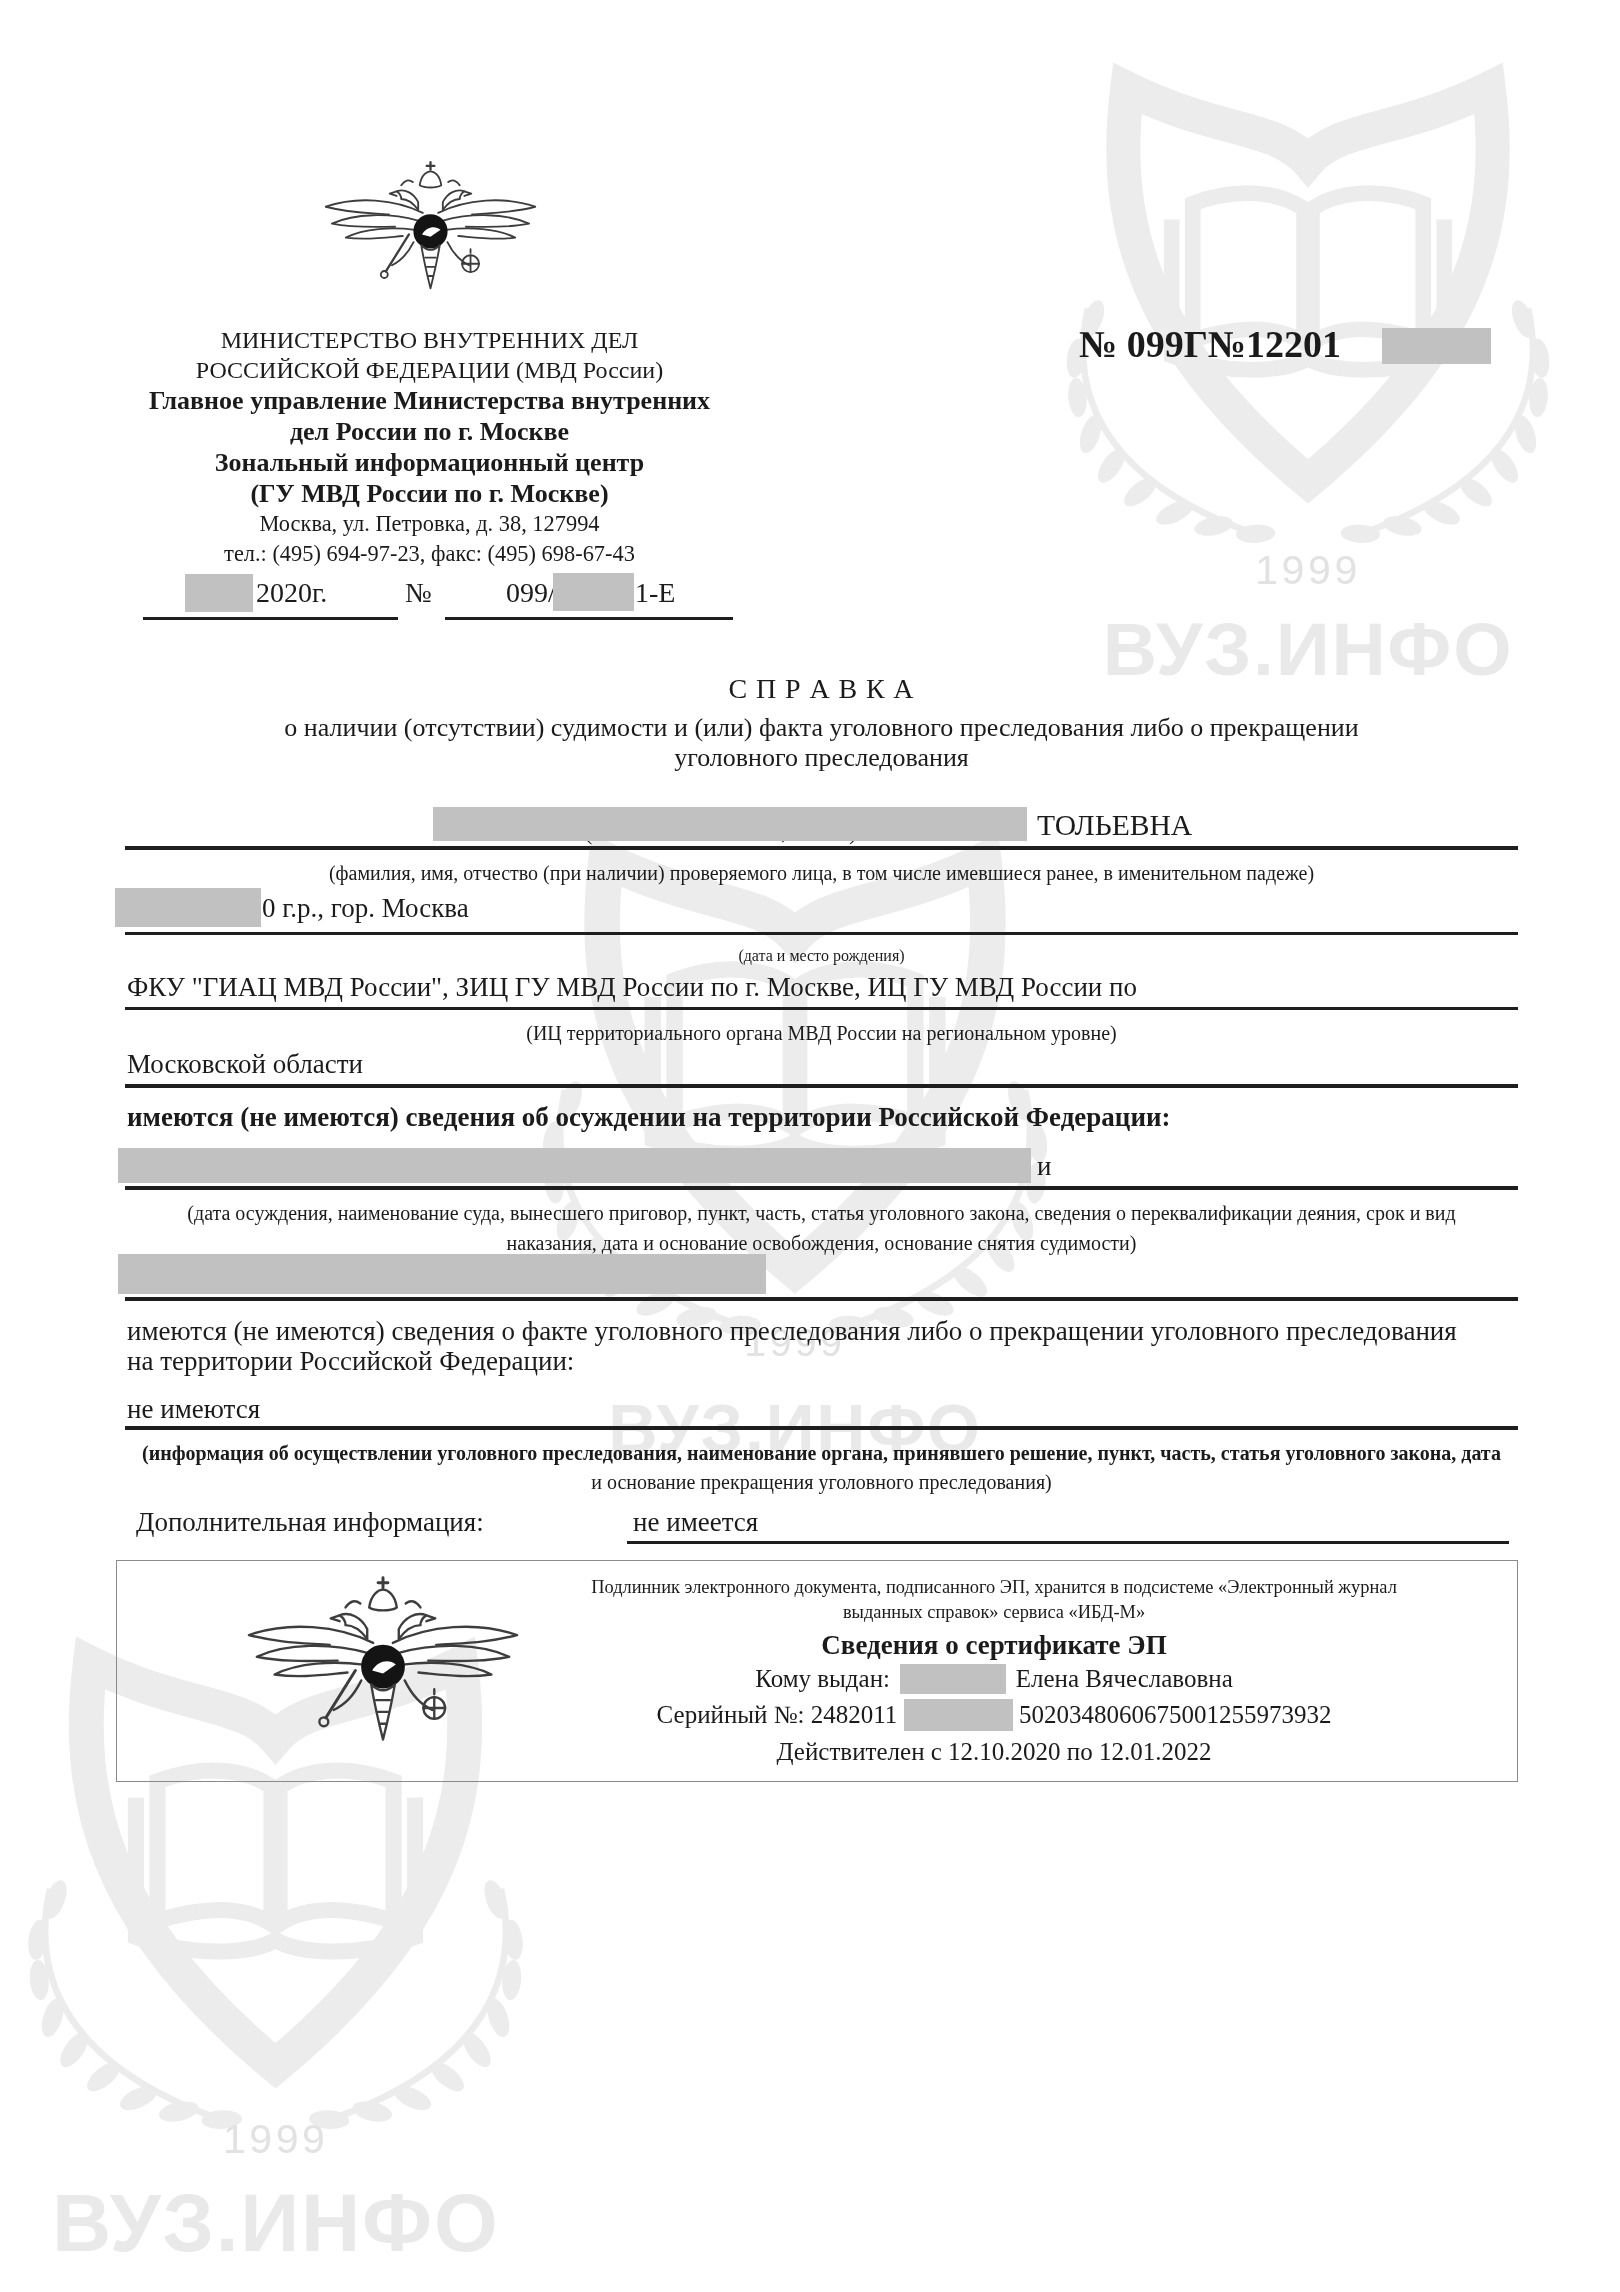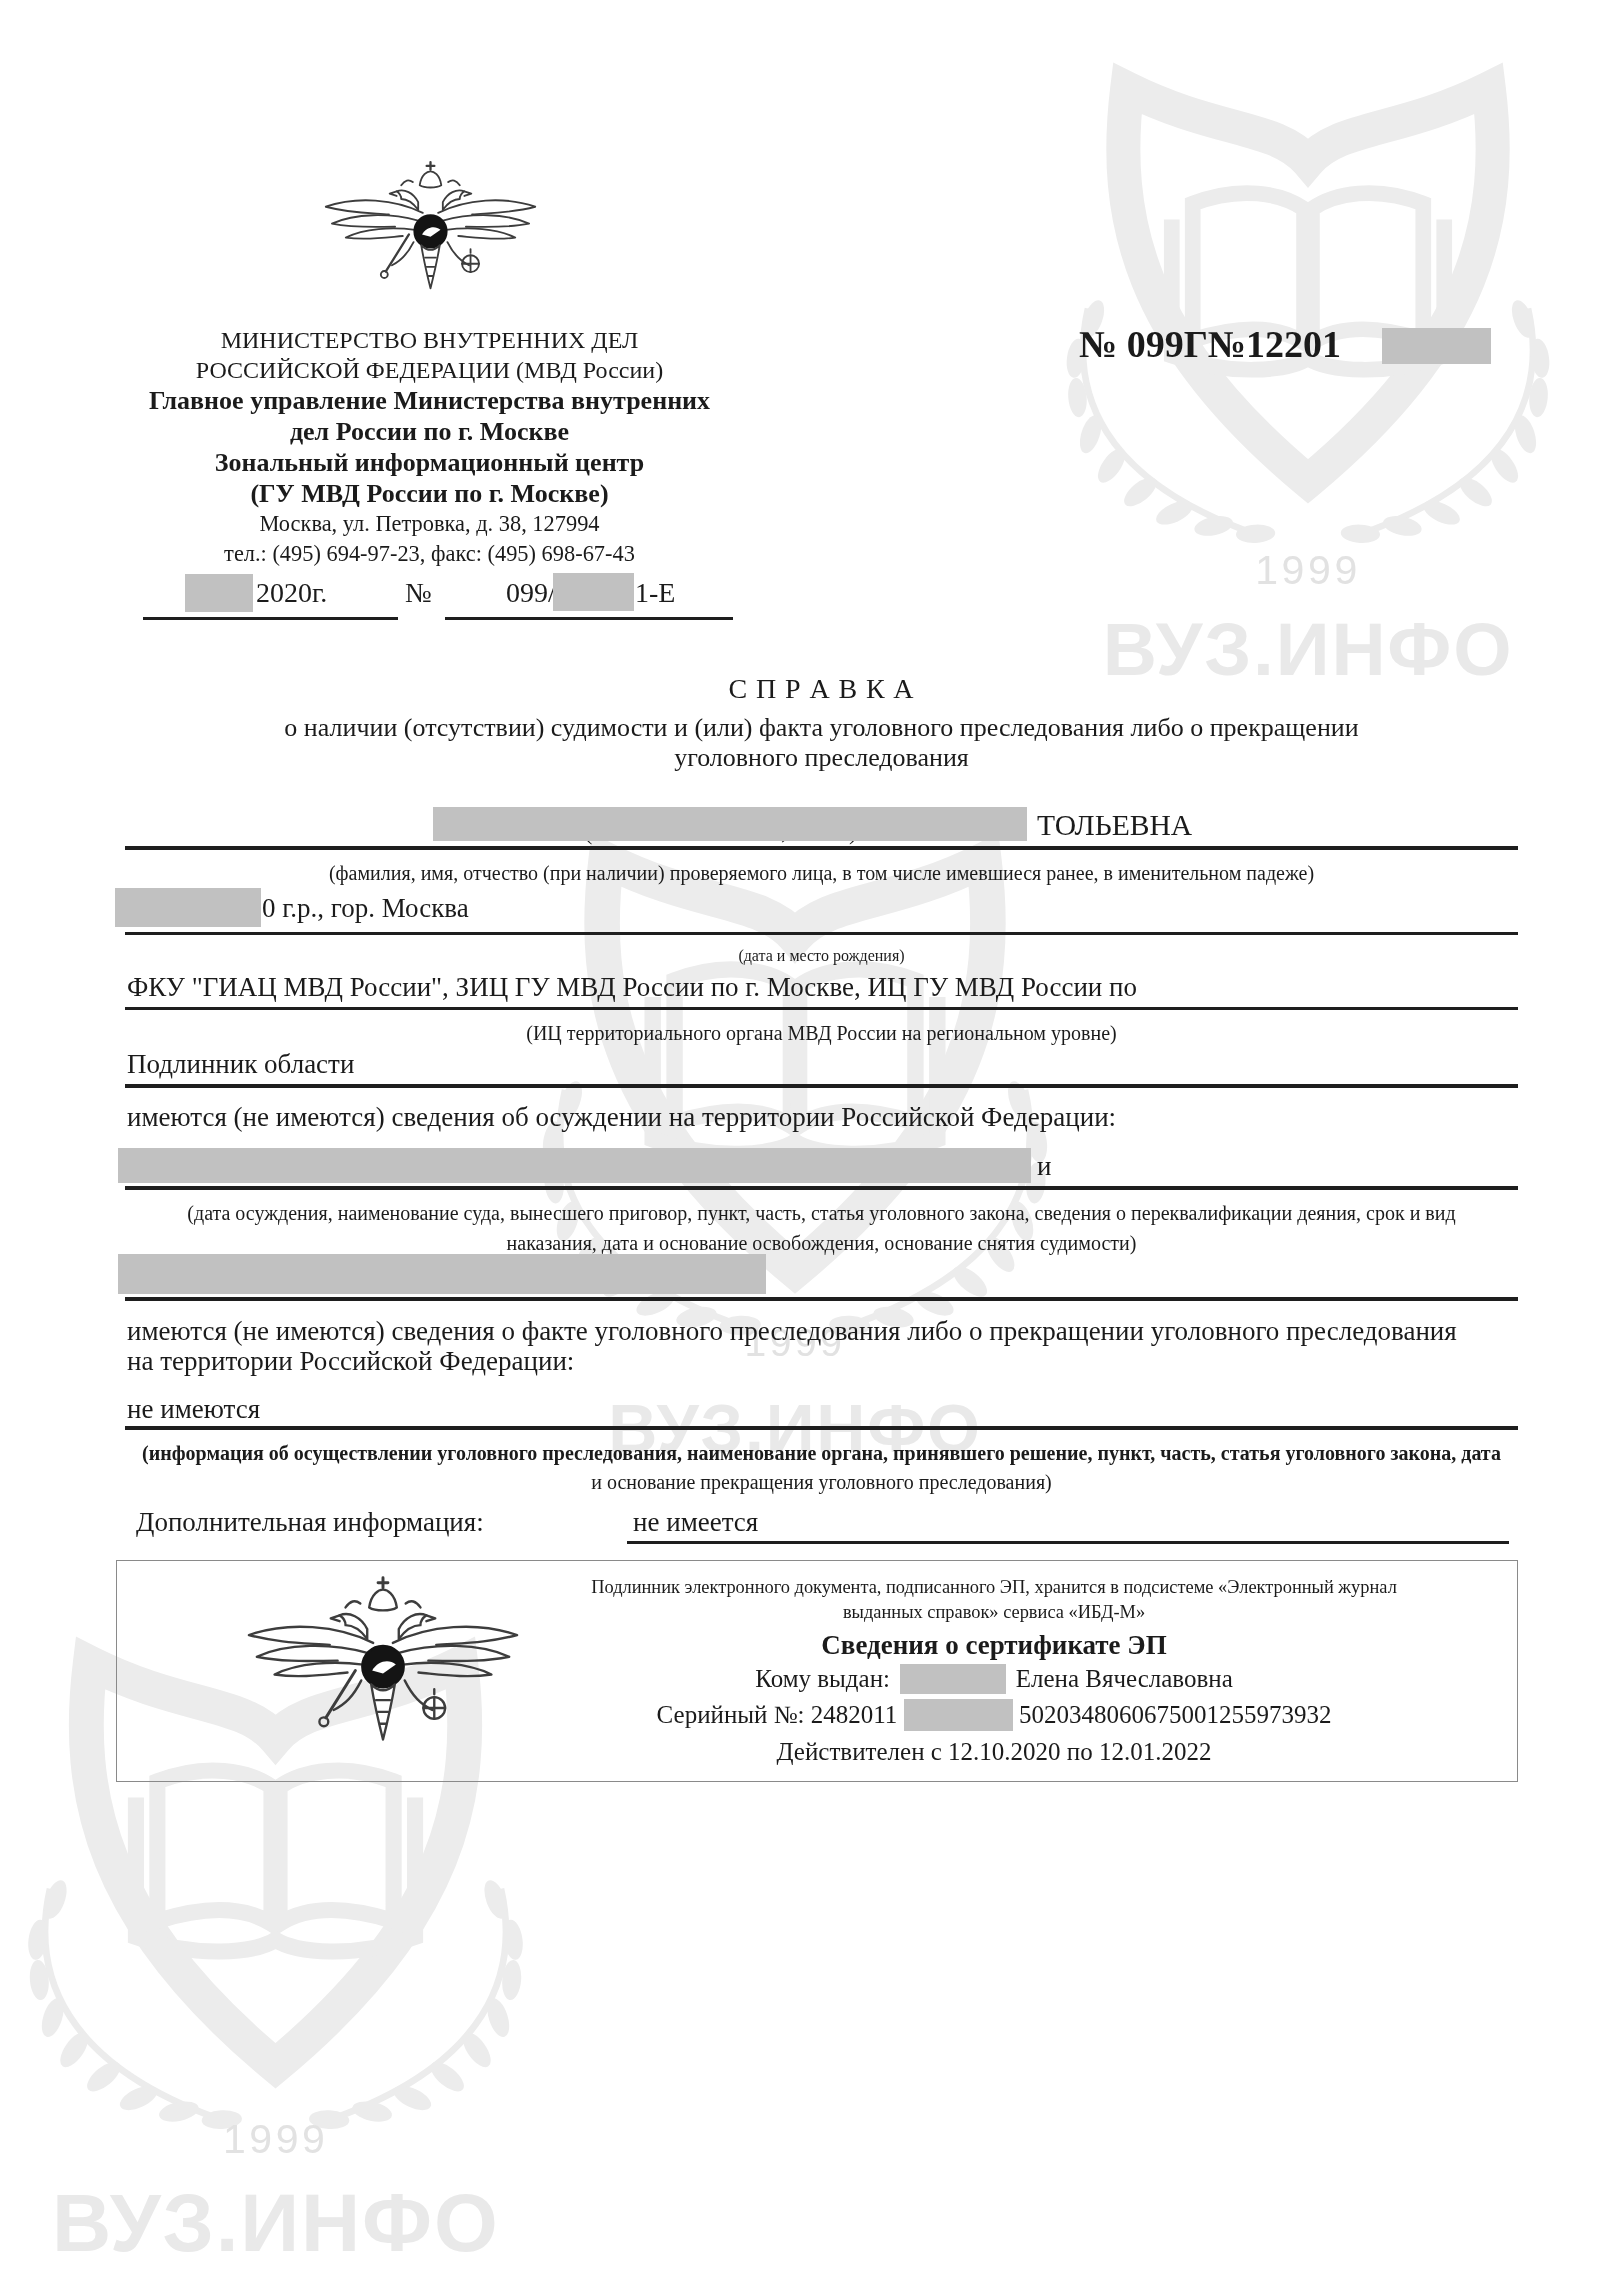--- a/index.html
+++ b/index.html
@@ -58,21 +58,21 @@
   .red-birth{left:115px;top:888px;width:146px;height:39px;}
   .t-birth{left:262px;top:893px;font-size:27px;}
   .u-birth{left:125px;top:932px;width:1393px;height:2.7px;}
   .t-birthcap{left:125px;top:941px;width:1393px;font-size:16px;}
   
   .t-org{left:127px;top:972px;font-size:27px;}
   .u-org{left:125px;top:1007px;width:1393px;height:2.7px;}
   .t-orgcap{left:125px;top:1016px;width:1393px;font-size:20px;}
   .t-org2{left:127px;top:1049px;font-size:27px;}
   .u-org2{left:125px;top:1084px;width:1393px;height:3.6px;}
-  .t-conv{left:127px;top:1102px;font-size:27px;}
+  .t-conv{left:127px;top:1102px;font-size:27px;font-weight:bold;}
   .red-conv1{left:118px;top:1148px;width:913px;height:35px;}
   .t-convtail{left:1037px;top:1151px;font-size:27px;}
   .u-conv1{left:125px;top:1186px;width:1393px;height:3.6px;}
   .t-convcap1{left:125px;top:1196px;width:1393px;font-size:20px;}
   .t-convcap2{left:125px;top:1226px;width:1393px;font-size:20px;}
   .red-conv2{left:118px;top:1254px;width:648px;height:40px;}
   .u-conv2{left:125px;top:1297px;width:1393px;height:3.6px;}
   .t-pros1{left:127px;top:1316px;font-size:27px;}
   .t-pros2{left:127px;top:1346px;font-size:27px;}
   .t-prosval{left:127px;top:1394px;font-size:27px;}
@@ -230,21 +230,21 @@
   <div class="abs ctr t-namecap">(фамилия, имя, отчество (при наличии) проверяемого лица, в том числе имевшиеся ранее, в именительном падеже)</div>
 
   <div class="redact red-birth"></div>
   <div class="abs t-birth">0 г.р., гор. Москва</div>
   <div class="underline u-birth"></div>
   <div class="abs ctr t-birthcap">(дата и место рождения)</div>
 
   <div class="abs t-org">ФКУ "ГИАЦ МВД России", ЗИЦ ГУ МВД России по г. Москве, ИЦ ГУ МВД России по</div>
   <div class="underline u-org"></div>
   <div class="abs ctr t-orgcap">(ИЦ территориального органа МВД России на региональном уровне)</div>
-  <div class="abs t-org2">Подлинник области</div>
+  <div class="abs t-org2">Московской области</div>
   <div class="underline u-org2"></div>
 
   <div class="abs t-conv">имеются (не имеются) сведения об осуждении на территории Российской Федерации:</div>
   <div class="redact red-conv1"></div>
   <div class="abs t-convtail">и</div>
   <div class="underline u-conv1"></div>
   <div class="abs ctr t-convcap1">(дата осуждения, наименование суда, вынесшего приговор, пункт, часть, статья уголовного закона, сведения о переквалификации деяния, срок и вид</div>
   <div class="abs ctr t-convcap2">наказания, дата и основание освобождения, основание снятия судимости)</div>
   <div class="redact red-conv2"></div>
   <div class="underline u-conv2"></div>

